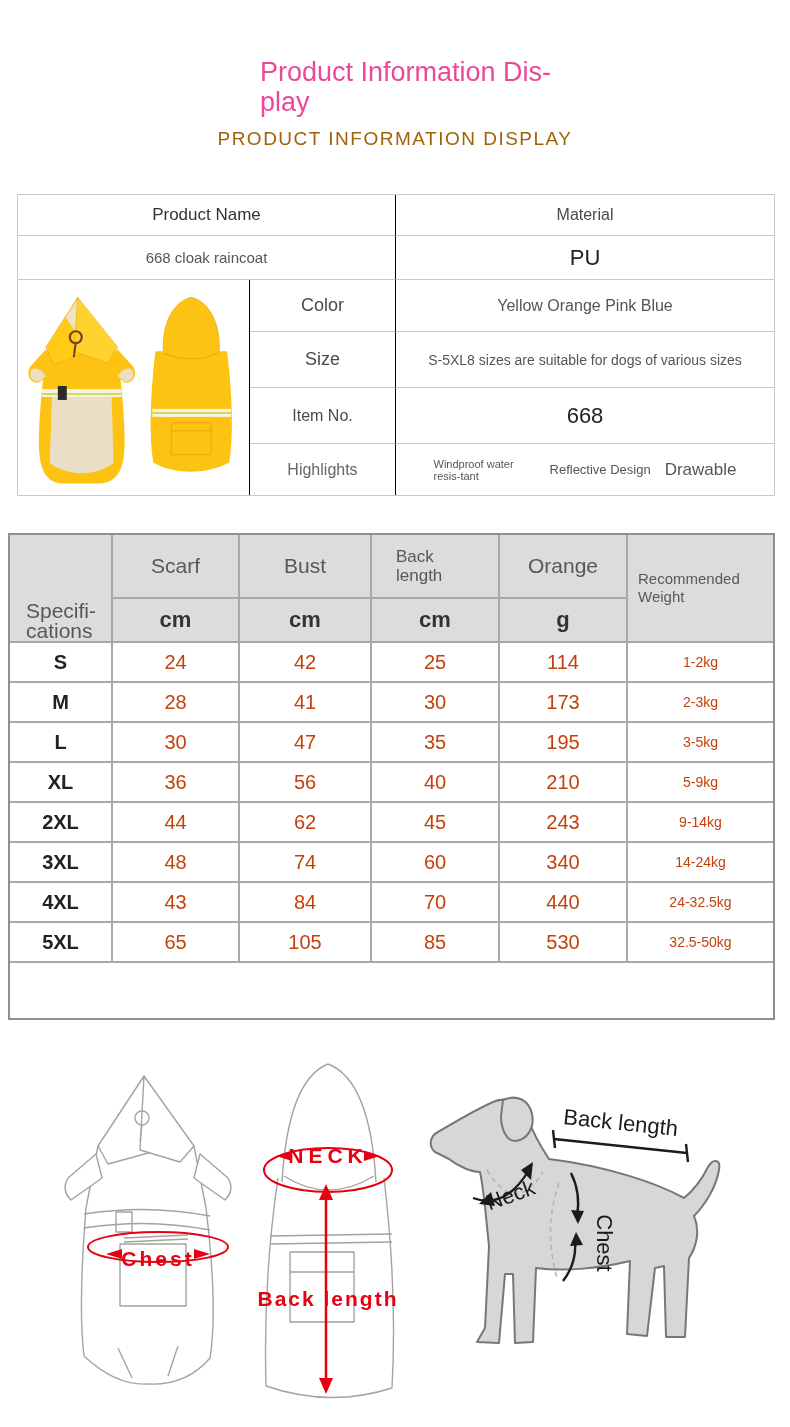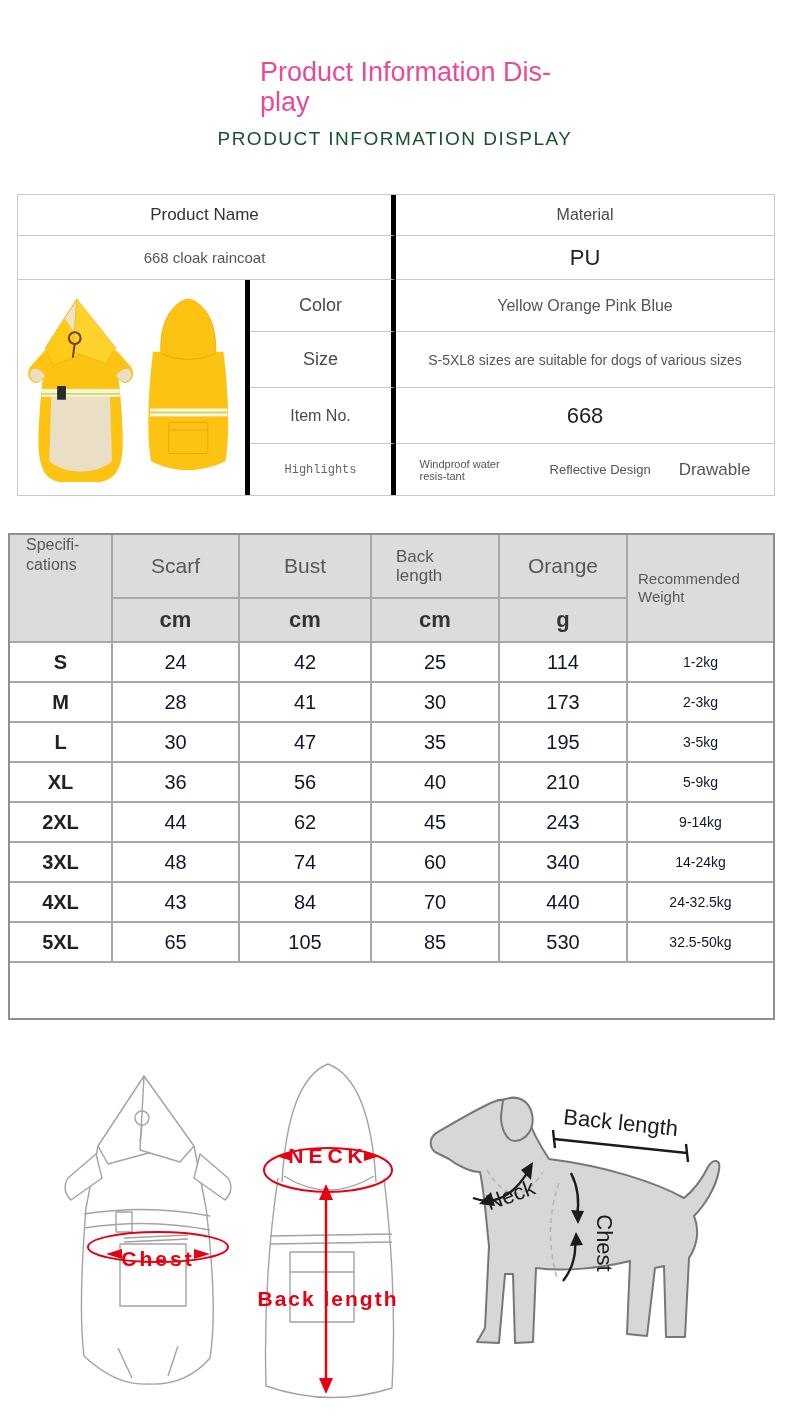--- a/index.html
+++ b/index.html
@@ -3,58 +3,58 @@
 <meta charset="utf-8">
 <style>
   html,body{margin:0;padding:0;background:#fff;}
   .page{position:relative;width:790px;height:1427px;background:#ffffff;
         font-family:"Liberation Sans",sans-serif;overflow:hidden;}
 
   
   .title{position:absolute;left:228px;top:57px;width:340px;
          font-size:27px;line-height:30px;color:#ec4899;margin-left:32px;}
   .subtitle{position:absolute;left:0;top:128px;width:100%;text-align:center;
-            font-size:19px;letter-spacing:1.5px;color:#14532d;}
+            font-size:19px;letter-spacing:1.5px;color:#a16207;}
 
   
   .info-table{position:absolute;left:17px;top:194px;width:756px;
               border:1px solid #c9c9c9;display:grid;
               grid-template-columns:232px 146px 378px;
               grid-template-rows:41px 44px 52px 56px 56px 51px;}
-  .ic{border-right:5px solid #000000;border-bottom:1px solid #c9c9c9;
+  .ic{border-right:1px solid #000000;border-bottom:1px solid #c9c9c9;
       display:flex;align-items:center;justify-content:center;color:#4a4a4a;}
   .ic.lc{border-right:none}
   .ic.lr{border-bottom:none}
   .c-pn{grid-column:1/3;grid-row:1;font-size:17px;color:#333;}
   .c-ml{grid-column:3;grid-row:1;font-size:16px;}
   .c-pv{grid-column:1/3;grid-row:2;font-size:15px;color:#555;}
   .c-mv{grid-column:3;grid-row:2;font-size:22px;color:#222;}
   .c-photo{grid-column:1;grid-row:3/7;padding:0;}
   .lbl{font-size:18px;}
   .c-cl{grid-column:2;grid-row:3}.c-cv{grid-column:3;grid-row:3;font-size:16px;color:#555;}
   .c-sl{grid-column:2;grid-row:4}.c-sv{grid-column:3;grid-row:4;font-size:14px;color:#555;}
   .c-il{grid-column:2;grid-row:5;font-size:16px;}
   .c-iv{grid-column:3;grid-row:5;font-size:22px;color:#222;}
-  .c-hl{grid-column:2;grid-row:6;font-size:12px;color:#666;font-family:Liberation Mono, monospace;}
-  .c-hv{grid-column:3;grid-row:6;gap:28px;color:#555;}
+  .c-hl{grid-column:2;grid-row:6;font-size:16px;color:#666;}
+  .c-hv{grid-column:3;grid-row:6;gap:14px;color:#555;}
   .hl1{width:102px;font-size:11px;line-height:12px;text-align:left;}
   .hl2{font-size:13px;}
   .hl3{font-size:17px;}
 
   
   .size-table{position:absolute;left:8px;top:533px;width:763px;
               border:2px solid #8f8f8f;display:grid;
               grid-template-columns:103px 127px 132px 128px 128px 145px;
               grid-template-rows:64px 44px repeat(8,40px) 55px;}
   .sc{border-right:2px solid #a8a8a8;border-bottom:2px solid #a8a8a8;
-      display:flex;align-items:center;justify-content:center;color:#0f172a;}
+      display:flex;align-items:center;justify-content:center;color:#c2410c;}
   .sc.lc{border-right:none}
   .hd{background:#dcdcdc;color:#58585a;}
   .h-spec{grid-column:1;grid-row:1/3;flex-direction:column;align-items:flex-start;
-          justify-content:flex-start;padding-left:16px;font-size:16px;line-height:20px;}
+          justify-content:flex-end;padding-left:16px;font-size:21px;line-height:20px;}
   .h-col{font-size:21px;}
   .h-back{justify-content:flex-start;padding-left:24px;}
   .h-back span{display:block;width:56px;font-size:17px;line-height:19px;text-align:left;}
   .h-rec{grid-column:6;grid-row:1/3;justify-content:flex-start;padding-left:10px;}
   .h-rec span{display:block;width:118px;font-size:15px;line-height:18px;text-align:left;}
   .h-unit{font-weight:bold;font-size:22px;color:#333;}
   .d-size{font-weight:bold;font-size:20px;color:#222;}
   .d-val{font-size:20px;}
   .d-rec{font-size:14px;}
   .note-row{grid-column:1/7;grid-row:11;border:none;font-size:11px;color:#9b9b9b;}

